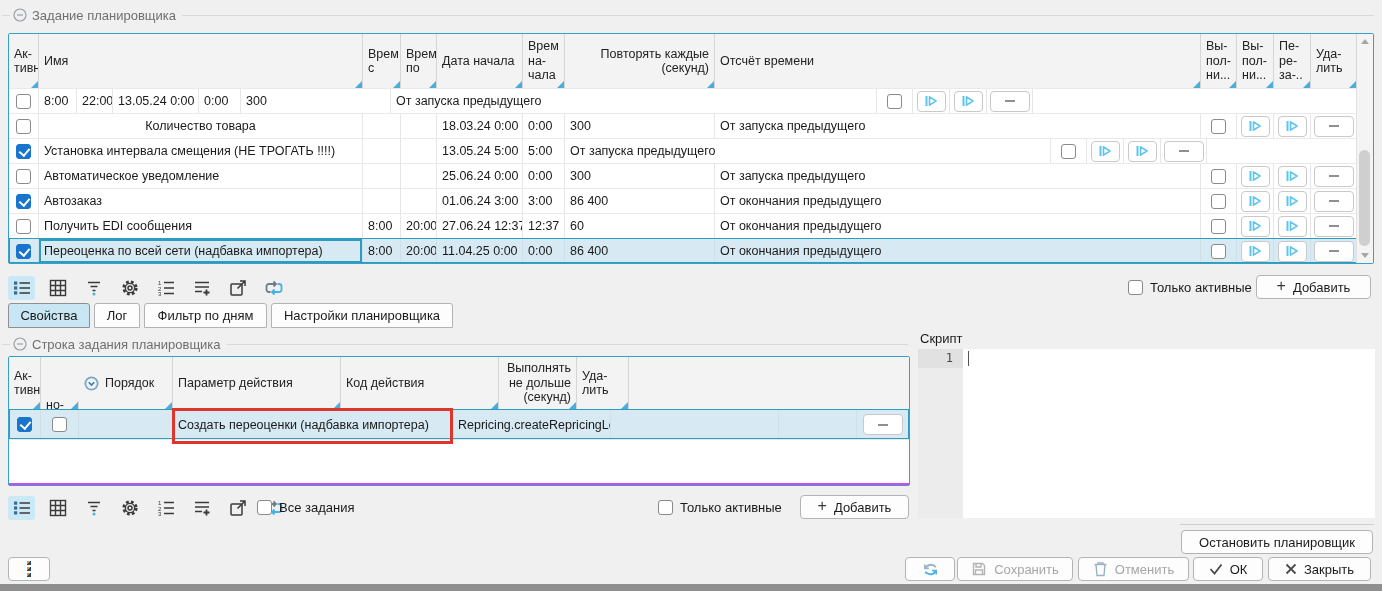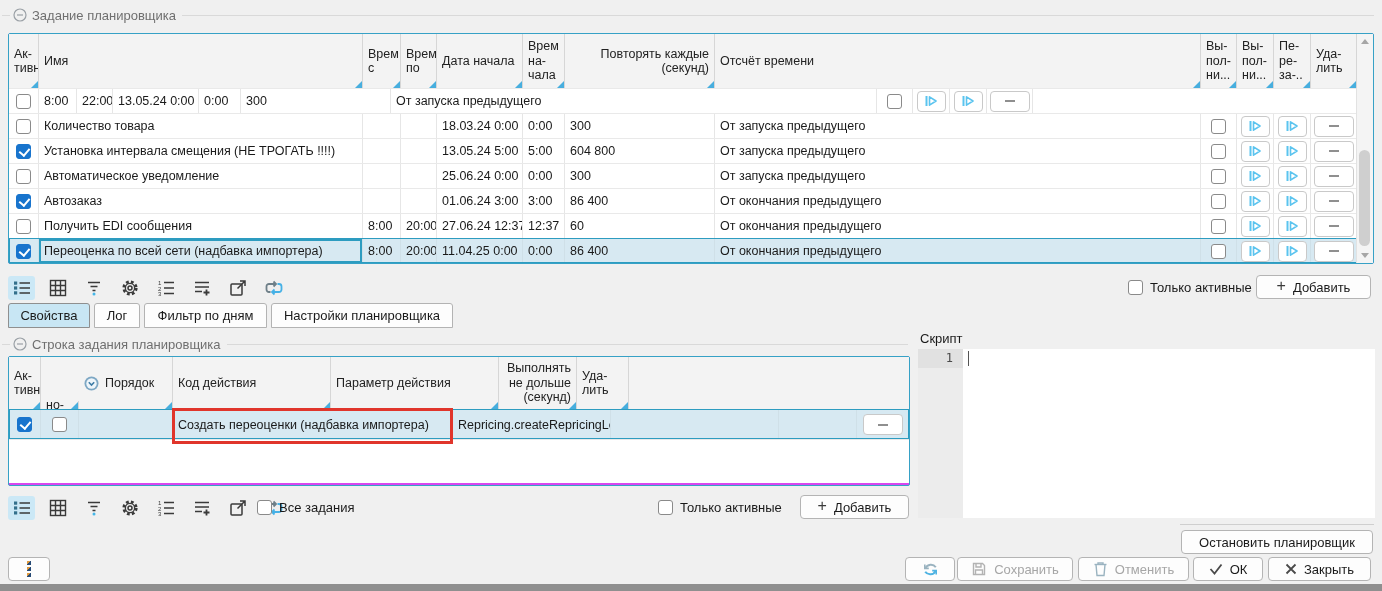--- a/index.html
+++ b/index.html
@@ -214,21 +214,21 @@
               <path d="M2 7h10" stroke="#8f8f8f" stroke-width="2"></path>
             </svg>
           </span>
         </span>
       </div>
     </div>
     <div class="trow" style="height: 25px;">
       <div class="tcell center" style="width: 30px;">
         <span class="cb"></span>
       </div>
-      <div class="tcell left" style="width: 324px;">
+      <div class="tcell left" style="width: 324px; justify-content: center;">
         <span>Количество товара</span>
       </div>
       <div class="tcell right" style="width: 38px;">
         <span></span>
       </div>
       <div class="tcell right" style="width: 36px;">
         <span></span>
       </div>
       <div class="tcell right" style="width: 86px;">
         <span>18.03.24 0:00</span>
@@ -286,23 +286,20 @@
         <span></span>
       </div>
       <div class="tcell right" style="width: 36px;">
         <span></span>
       </div>
       <div class="tcell right" style="width: 86px;">
         <span>13.05.24 5:00</span>
       </div>
       <div class="tcell right" style="width: 42px;">
         <span>5:00</span>
-      </div>
-      <div class="tcell right" style="width: 150px;">
-        <span>604 800</span>
       </div>
       <div class="tcell left" style="width: 486px;">
         <span>От запуска предыдущего</span>
       </div>
       <div class="tcell center" style="width: 36px;">
         <span class="cb"></span>
       </div>
       <div class="tcell center" style="width: 37px;">
         <span class="rbtn play">
           <span style="display: flex;">
@@ -710,25 +707,25 @@
 ри...</span>
       </div>
       <div class="hcell" style="width: 94px;">
         <span style="display: flex; margin-right: 6px;"><svg width="15" height="15" viewBox="0 0 15 15">
             <circle cx="7.5" cy="7.5" r="7" fill="#7da7c4"></circle>
             <circle cx="7.5" cy="7.5" r="5.2" fill="#eef5fa"></circle>
             <path d="M4.8 6.3l2.7 2.7 2.7-2.7" stroke="#3d7ba6" stroke-width="1.6" fill="none"></path>
           </svg></span>
         <span>Порядок</span>
       </div>
+      <div class="hcell" style="width: 168px;">
+        <span>Параметр действия</span>
+      </div>
       <div class="hcell" style="width: 158px;">
         <span>Код действия</span>
-      </div>
-      <div class="hcell" style="width: 168px;">
-        <span>Параметр действия</span>
       </div>
       <div class="hcell right" style="width: 78px;">
         <span>Выполнять
 не дольше
 (секунд)</span>
       </div>
       <div class="hcell" style="width: 52px;">
         <span>Уда-
 лить</span>
       </div>

